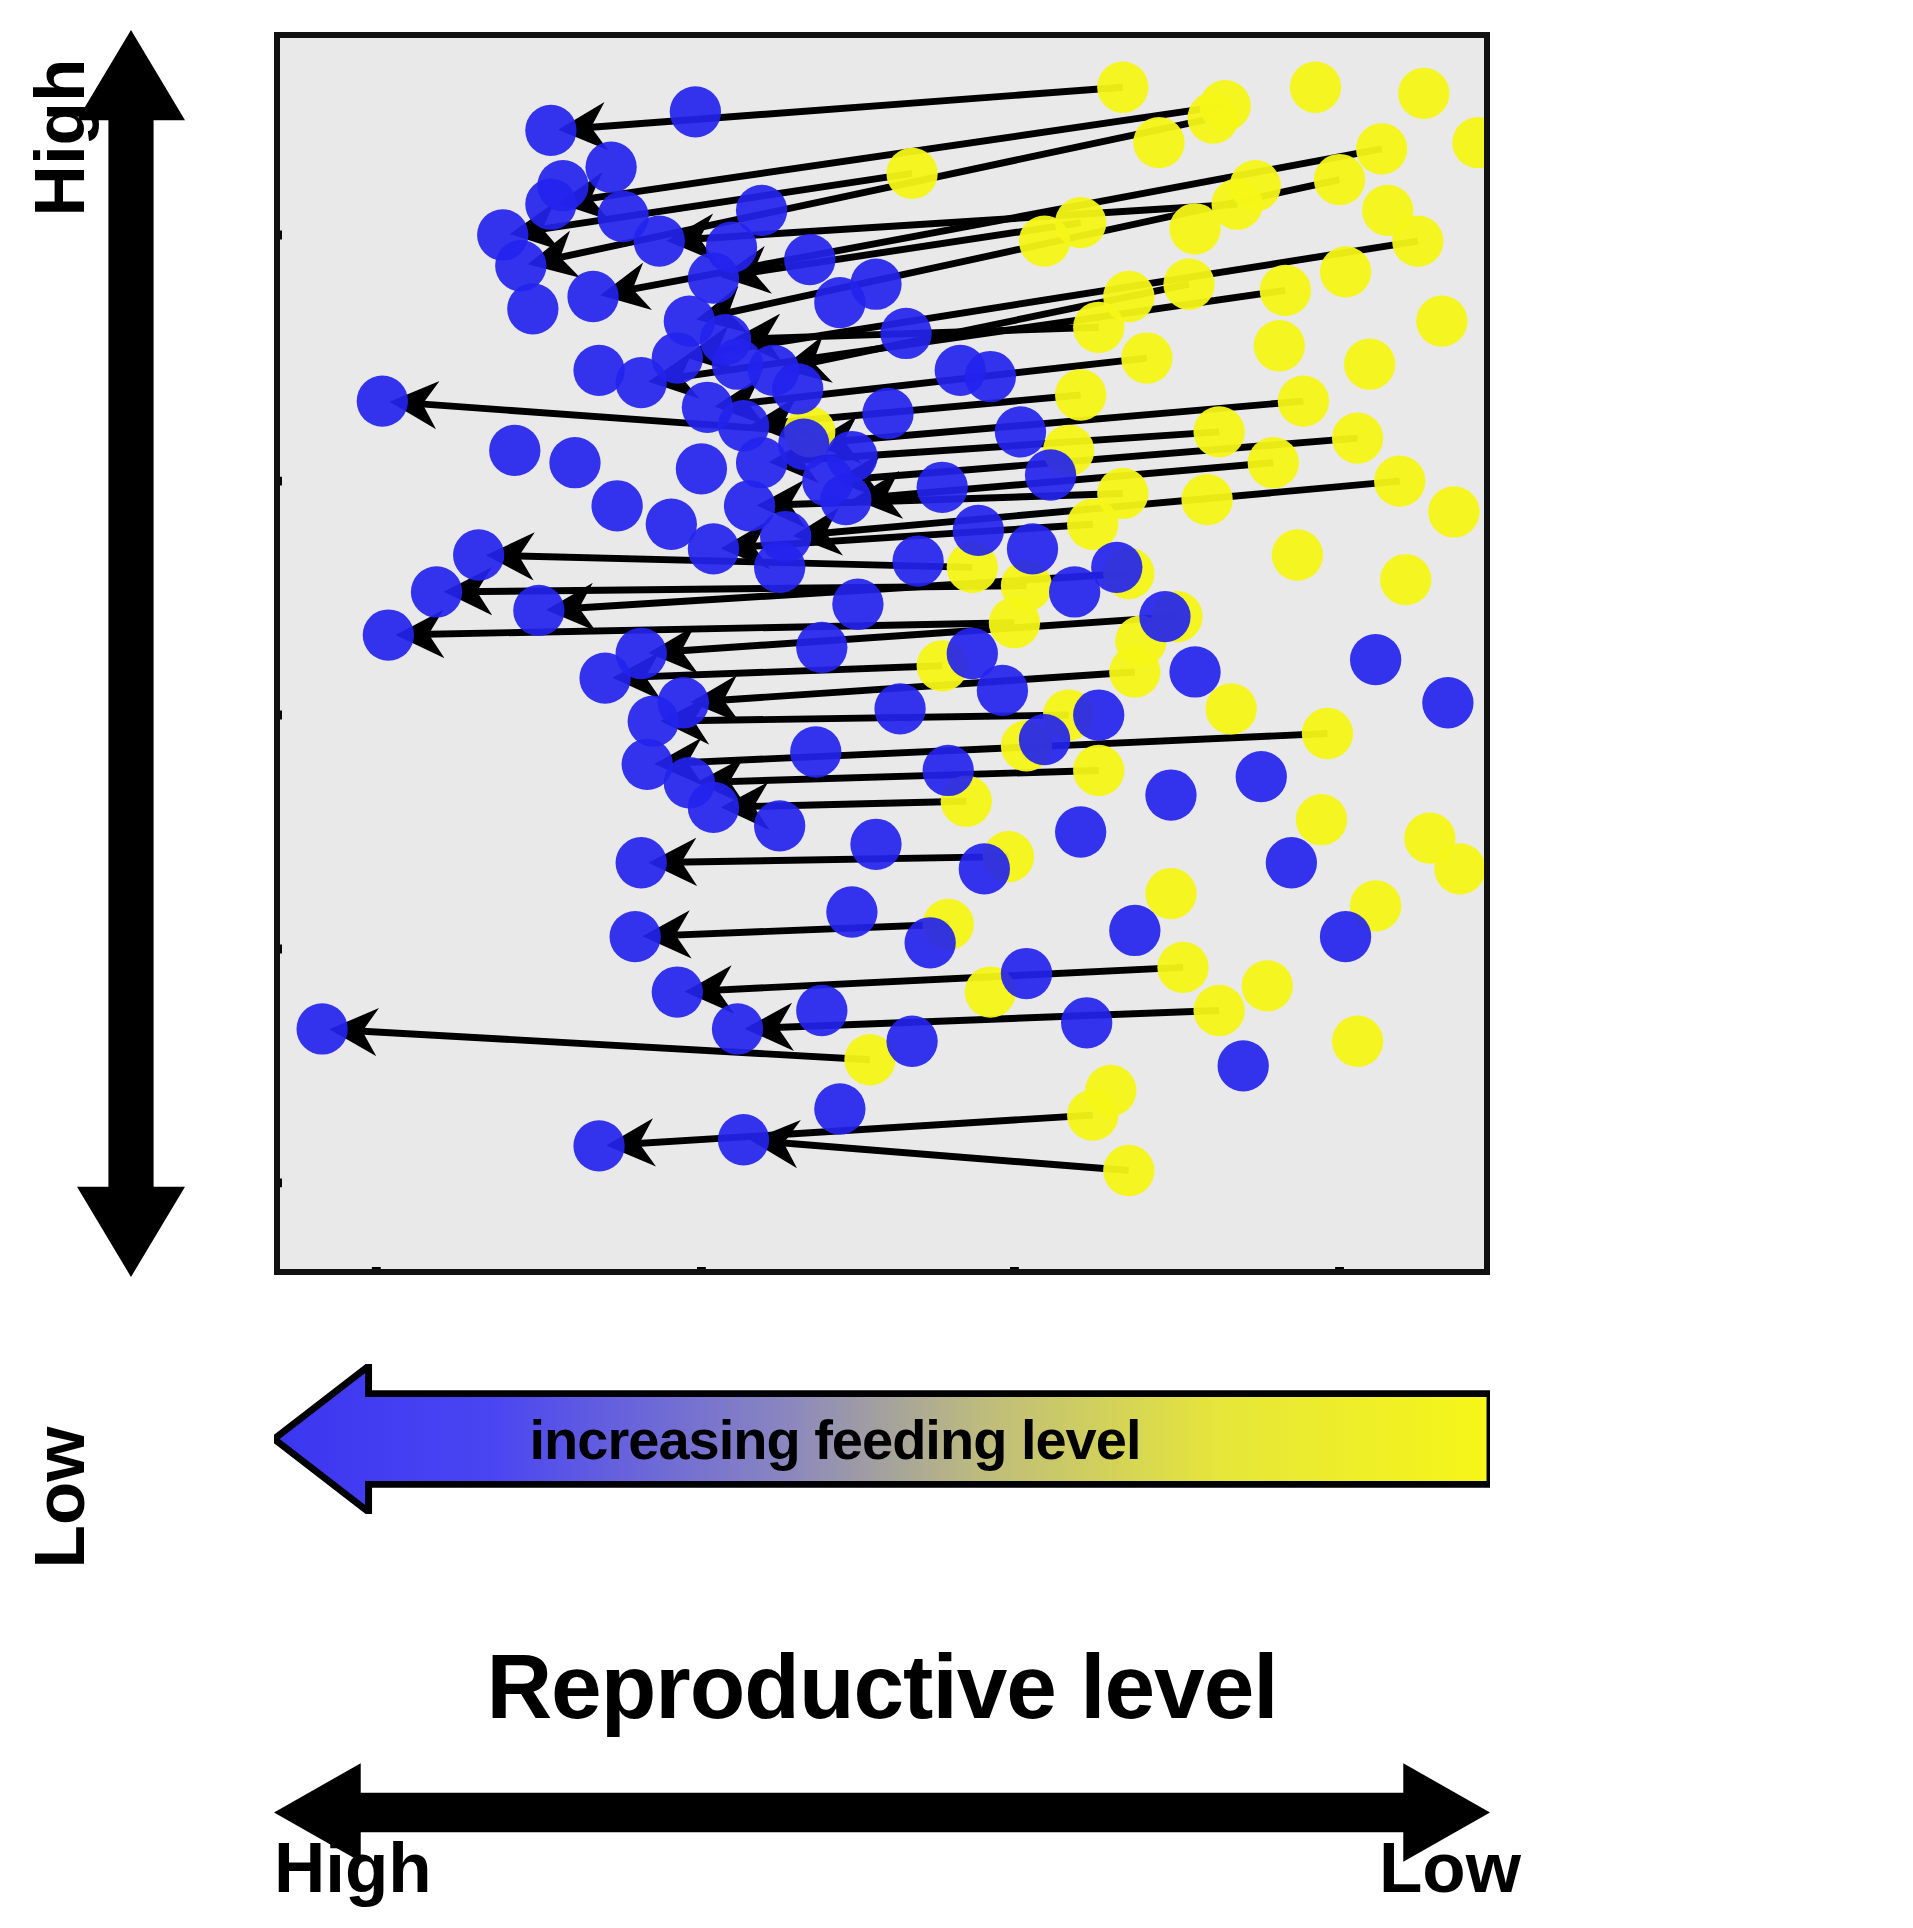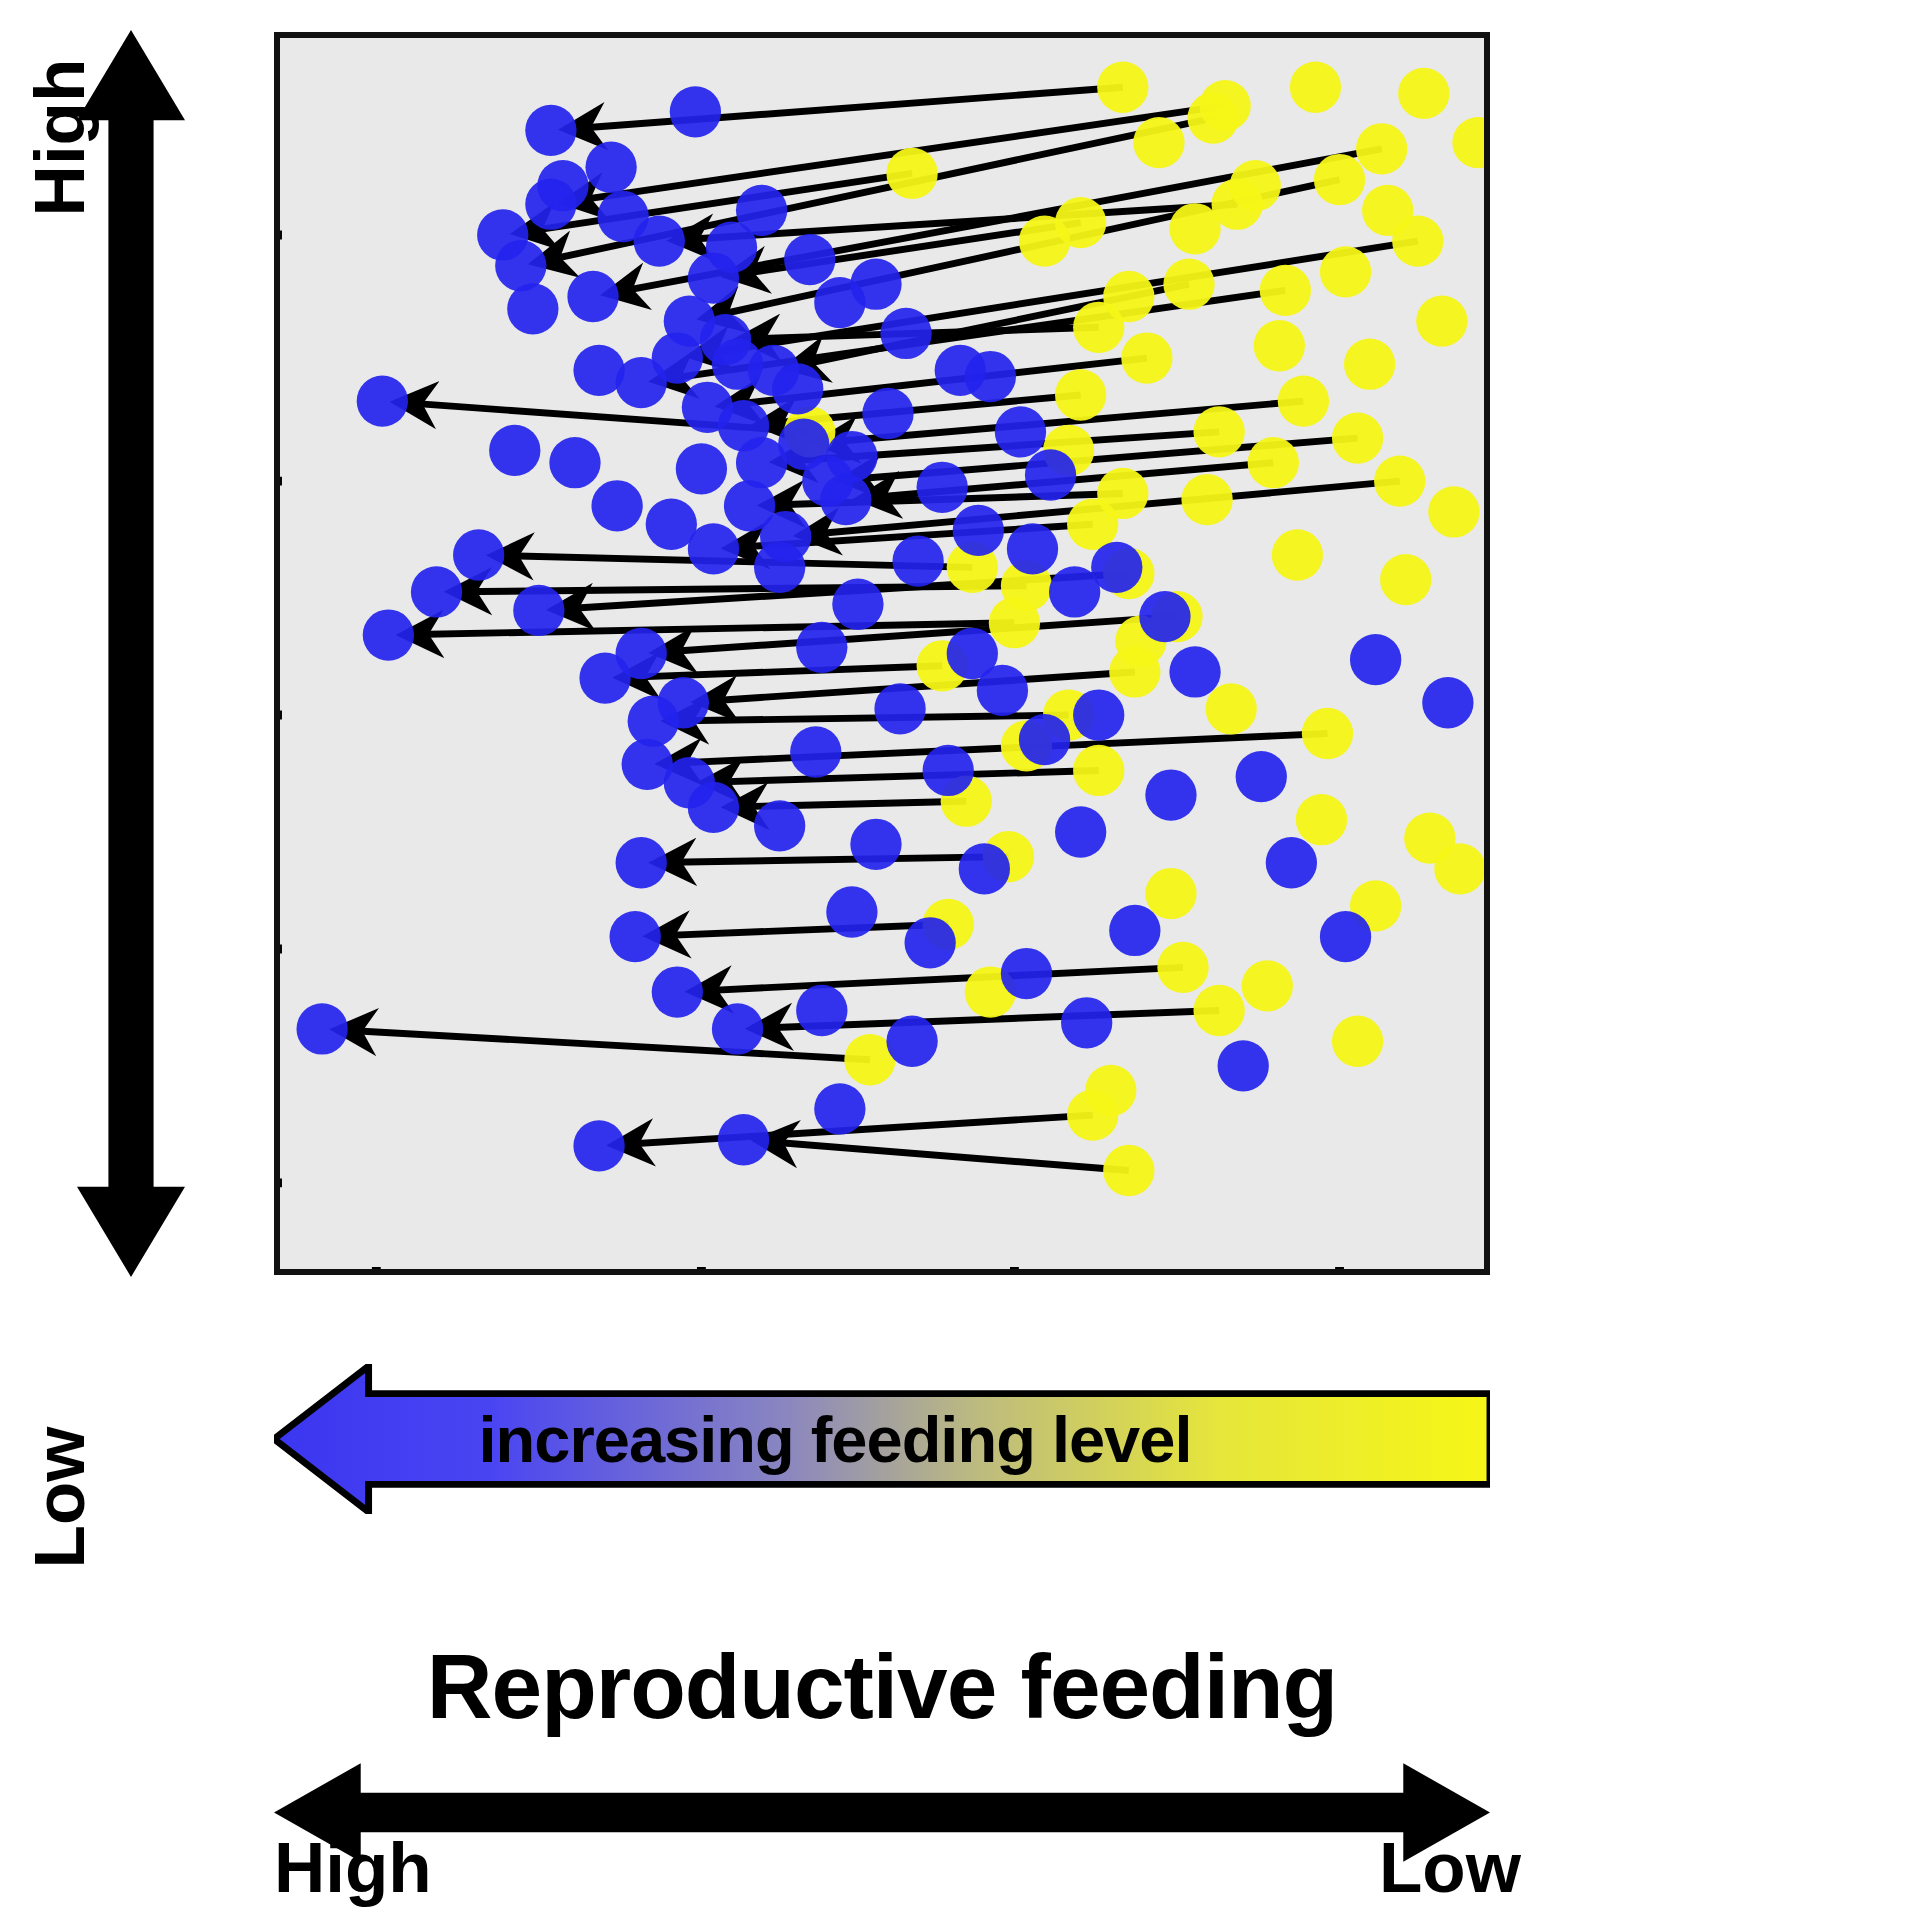--- a/index.html
+++ b/index.html
@@ -44,21 +44,21 @@
   #x-high{position:absolute;left:274px;top:1827px;font-size:71px;font-weight:bold;}
   #x-low{position:absolute;left:1379px;top:1827px;width:118px;font-size:71px;font-weight:bold;text-align:right;}
 
   
   #feeding-banner{
     position:absolute;left:274px;top:1364px;width:1216px;height:150px;
     pointer-events:none;
   }
   #feeding-text{
     position:absolute;left:175px;top:1383px;width:1320px;height:114px;
-    line-height:114px;font-size:65px;font-weight:bold;color:#000;
+    line-height:114px;font-size:56px;font-weight:bold;color:#000;
     text-align:center;letter-spacing:-1px;
     display:flex;align-items:center;justify-content:center;
   }
 </style>
 </head>
 <body>
 
 <div id="y-axis-arrow">
   <svg width="108" height="1251" viewBox="0 0 110 1270" xmlns="http://www.w3.org/2000/svg">
     <polygon points="55,0 110,92 78,92 78,1178 110,1178 55,1270 0,1178 32,1178 32,92 0,92" fill="#000"></polygon>
@@ -326,21 +326,21 @@
         <stop offset="58%" stop-color="#BDBB7E"></stop>
         <stop offset="78%" stop-color="#E6E63A"></stop>
         <stop offset="100%" stop-color="#F6F617"></stop>
       </linearGradient>
     </defs>
     <polygon points="0,76 96,2 96,30 1234,30 1234,122 96,122 96,150" fill="url(#feedGrad)" stroke="#000" stroke-width="7" stroke-linejoin="miter"></polygon>
   </svg>
 </div>
 <div id="feeding-text">increasing feeding level</div>
 
-<div id="x-axis-title">Reproductive feeding</div>
+<div id="x-axis-title">Reproductive level</div>
 
 <div id="x-axis-arrow">
   <svg width="1216" height="99" viewBox="0 0 1234 100" xmlns="http://www.w3.org/2000/svg">
     <polygon points="0,50 88,0 88,30 1146,30 1146,0 1234,50 1146,100 1146,70 88,70 88,100" fill="#000"></polygon>
   </svg>
 </div>
 
 <div id="x-high">High</div>
 <div id="x-low">Low</div>
 

